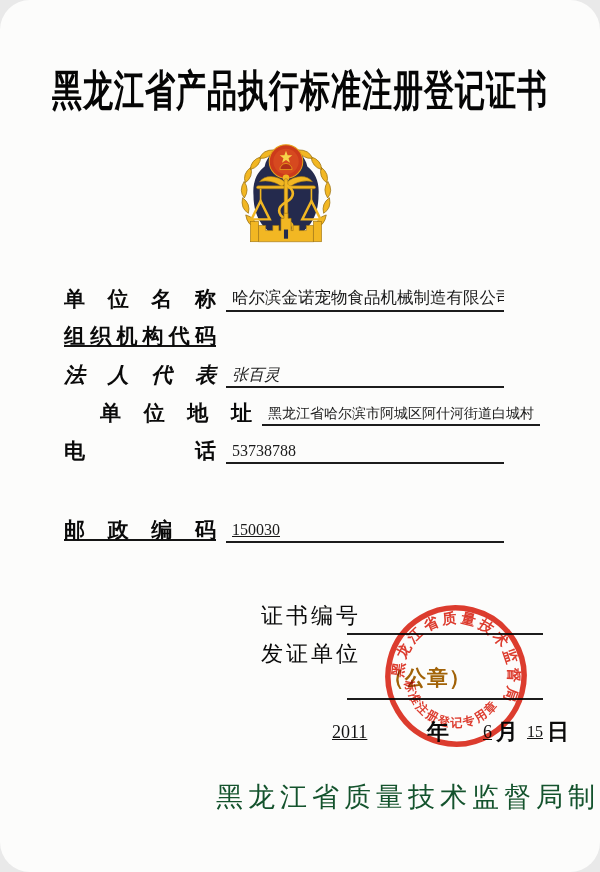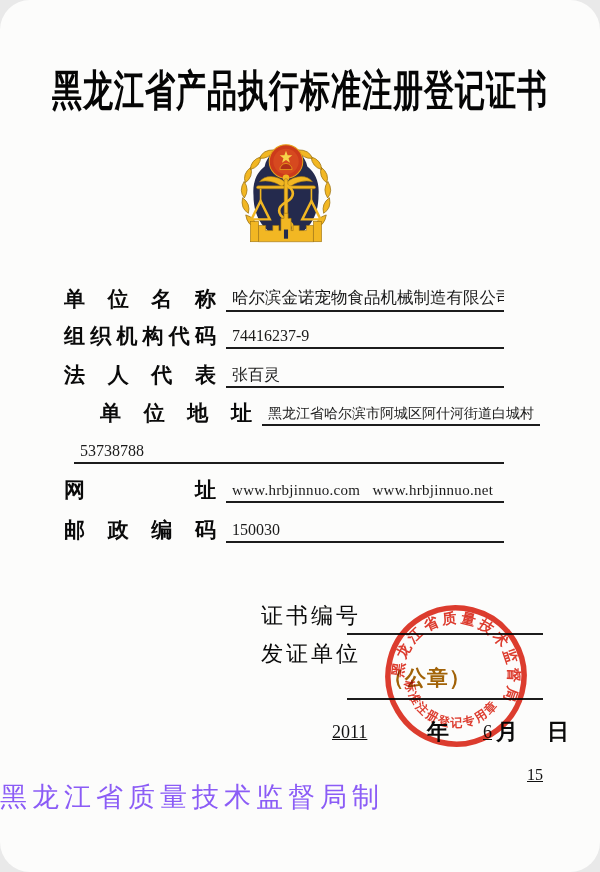--- a/index.html
+++ b/index.html
@@ -23,23 +23,23 @@
     color:#050505; white-space:nowrap;
   }
   
   .emblem { position:absolute; left:230px; top:136px; width:112px; height:122px; }
   .emblem svg { width:100%; height:100%; }
   
   .frow {
     position:absolute; left:64px; width:440px; height:30px;
     display:flex; align-items:flex-end;
   }
-  .frow.r0 { top:282px; } .frow.r1 { top:319px; } .frow.r2 { top:358px; }
+  .frow.r0 { top:282px; } .frow.r1 { top:319px;text-decoration:underline; } .frow.r2 { top:358px;font-style:italic; }
   .frow.r3 { top:396px;margin-left:36px; } .frow.r4 { top:434px; } .frow.r5 { top:473px; }
-  .frow.r6 { top:513px; }
+  .frow.r6 { top:513px;text-decoration:underline; }
   .flabel {
     display:block; width:152px; flex:0 0 152px;
     font-size:21px; font-weight:bold; line-height:1.05;
     text-align:justify; text-align-last:justify;
     padding-bottom:2px; color:#0a0a0a;
   }
   .fvalue {
     display:block; flex:1 1 auto; margin-left:10px;
     border-bottom:2px solid #1c1c1c;
     font-size:16px; line-height:1.15;
@@ -64,37 +64,37 @@
   .bline { position:absolute; height:2px; background:#1c1c1c; width:196px; left:347px; }
   .line1 { top:633px; } .line2 { top:698px; }
   .certno-value { position:absolute; left:352px; top:610px; font-size:16px; min-width:10px; }
   
   .dnum { position:absolute; font-size:18px; color:#111;text-decoration:underline; }
   .dunit { position:absolute; font-size:22px; font-weight:bold; color:#0a0a0a; }
   .d-year  { left:332px; top:722px; }
   .d-yunit { left:427px; top:717px; }
   .d-month { left:483px; top:722px; }
   .d-munit { left:496px; top:717px; }
-  .d-day   { left:527px; top:723px; font-size:16px;margin-top:43px; }
+  .d-day   { left:527px; top:723px; font-size:16px; }
   .d-dunit { left:547px; top:717px; }
   
   .seal {
     position:absolute; left:381px; top:601px; width:150px; height:150px;
     mix-blend-mode:multiply; opacity:0.92; pointer-events:none;
   }
   .seal svg { width:100%; height:100%; }
   .seal text {
     font-family:"Liberation Sans","DejaVu Sans",sans-serif;
     font-weight:bold;
   }
   
   .footer {
     position:absolute; top:779px; left:0; width:600px;
-    text-align:left; font-size:27px; letter-spacing:5px;
-    color:#8b5cf6; white-space:nowrap;
+    text-align:right; font-size:27px; letter-spacing:5px;
+    color:#14532d; white-space:nowrap;
   }
 </style>
 </head>
 <body>
 
 <div class="page">
 
   <div class="title">黑龙江省产品执行标准注册登记证书</div>
 
   <div class="emblem">
@@ -147,36 +147,32 @@
       <rect x="53" y="92" width="4" height="9" fill="#242a4d"></rect>
     </svg>
   </div>
 
   <div class="frow r0">
     <span class="flabel">单位名称</span>
     <span class="fvalue">哈尔滨金诺宠物食品机械制造有限公司</span>
   </div>
   <div class="frow r1">
     <span class="flabel">组织机构代码</span>
-    <span class="fvalue">74416237-9</span>
   </div>
   <div class="frow r2">
     <span class="flabel">法人代表</span>
     <span class="fvalue">张百灵</span>
   </div>
   <div class="frow r3">
     <span class="flabel">单位地址</span>
     <span class="fvalue">黑龙江省哈尔滨市阿城区阿什河街道白城村</span>
   </div>
   <div class="frow r4">
+    <span class="flabel">电话</span>
     <span class="fvalue">53738788</span>
-  </div>
-  <div class="frow r5">
-    <span class="flabel">网址</span>
-    <span class="fvalue">www.hrbjinnuo.com   www.hrbjinnuo.net</span>
   </div>
   <div class="frow r6">
     <span class="flabel">邮政编码</span>
     <span class="fvalue">150030</span>
   </div>
 
   <div class="blabel certno-label">证书编号</div>
   <div class="certno-value"></div>
   <div class="bline line1"></div>
 

